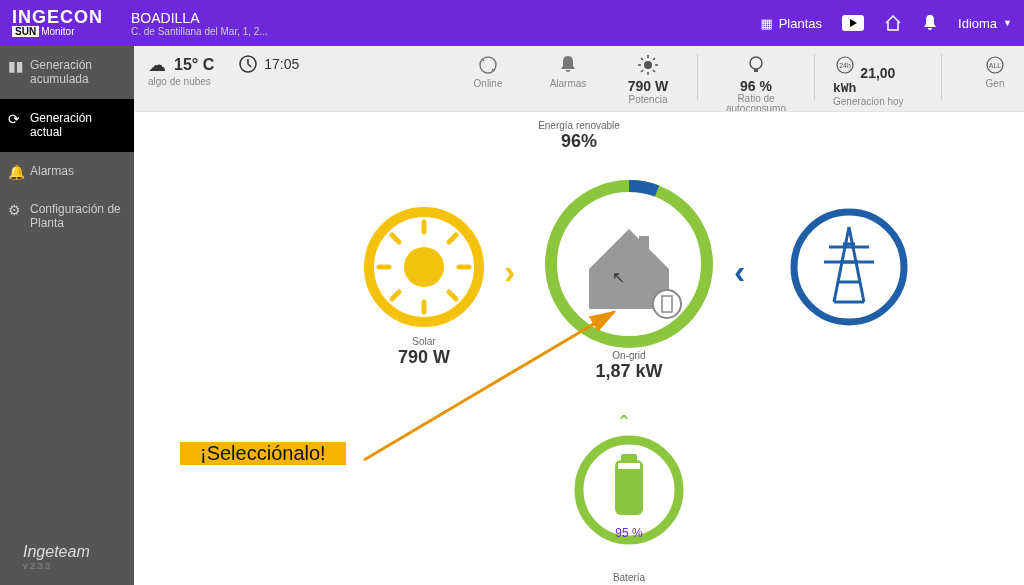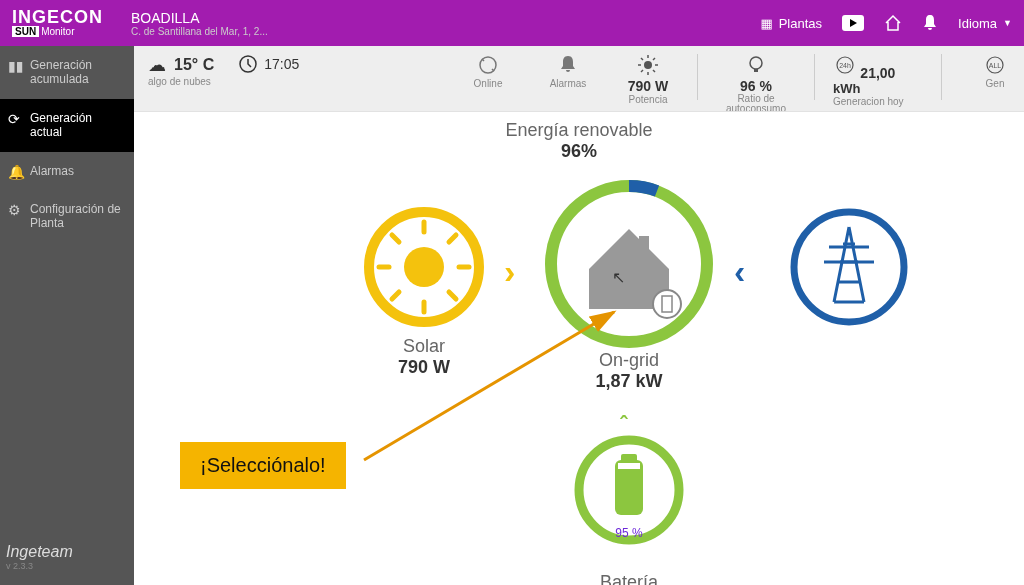--- a/index.html
+++ b/index.html
@@ -1,49 +1,49 @@
 <!DOCTYPE html>
 <html><head>
 <meta charset="utf-8">
 <style>
   * { box-sizing: border-box; margin: 0; padding: 0; }
   body { font-family: Arial, Helvetica, sans-serif; background: #fff; width: 1024px; height: 585px; overflow: hidden; position: relative; }
-  .topbar { background: #a21caf; color: #fff; height: 46px; display: flex; align-items: center; padding: 0 12px; }
+  .topbar { background: #6d28d9; color: #fff; height: 46px; display: flex; align-items: center; padding: 0 12px; }
   .brand { font-weight: bold; font-size: 18px; letter-spacing: 1px; line-height: 0.9; }
   .brand-sub { font-size: 10px; }
   .brand-sub .sun { background: #fff; color: #000; padding: 0 3px; margin-right: 2px; font-weight: bold;}
   .location { margin-left: 28px; font-size: 14px; }
   .loc-sub { font-size: 10px; color: #ccc; }
   .top-right { margin-left: auto; display: flex; align-items: center; gap: 20px; font-size: 13px; }
   .top-right .item { display: flex; align-items: center; gap: 6px; cursor: pointer; }
   .layout { display: flex; height: calc(585px - 46px); }
   .sidebar { width: 134px; background: #555; color: #ccc; display: flex; flex-direction: column; font-size: 12px; }
   .side-item { padding: 12px 10px 12px 30px; line-height: 1.2; position: relative; cursor: pointer; }
   .side-item.active { background: #000; color: #fff; }
   .side-item .si-icon { position: absolute; left: 8px; top: 12px; font-size: 14px; }
-  .footer-brand { margin-top: auto; padding: 14px 6px; font-style: italic; font-size: 16px; color: #ddd; }
+  .footer-brand { margin-top: auto; padding: 14px 23px; font-style: italic; font-size: 16px; color: #ddd; }
   .footer-ver { font-size: 9px; font-style: normal; color: #888; }
   .main { flex: 1; position: relative; background: #fff; }
   .statusbar { background: #eee; display: flex; align-items: flex-start; padding: 8px 14px; gap: 18px; font-size: 12px; color: #555; height: 66px; overflow: hidden; border-bottom: 1px solid #e2e2e2;}
   .st-weather { display: flex; flex-direction: column; }
   .st-weather .row1 { display:flex; align-items:center; gap:8px; }
   .st-label { font-size: 10px; color: #888; }
   .st-time { display:flex; align-items:center; gap:6px; margin-left: 6px; }
   .st-spacer { flex: 1; }
   .st-metric { text-align: center; min-width: 62px; }
   .st-metric .mic { display:block; margin: 0 auto 2px; }
   .st-metric .val { font-weight: bold; color: #333; font-size: 14px; }
-  .st-metric .unit { font-weight: bold; font-size: 13px; color:#333;}
+  .st-metric .unit { font-weight: bold; font-size: 13px; color:#333;font-family:Liberation Mono, monospace;}
   .st-divider { width:1px; background:#ccc; height: 46px; }
   .diagram { position: relative; width: 100%; height: calc(100% - 66px); }
-  .ring-title { text-align: center; color: #666; font-size: 18px; }
+  .ring-title { text-align: center; color: #666; font-size: 10px; }
   .ring-val { text-align:center; font-weight: bold; font-size: 18px; color: #333; }
   .dgroup { position: absolute; text-align: center; }
   .arrow-lr { position: absolute; font-size: 34px; font-weight: bold; }
-  .callout-box { position: absolute; background: #f5b400; color: #111; padding: 12px 20px; font-size: 20px; }
+  .callout-box { position: absolute; background: #f5b400; color: #111; padding: 0 20px; font-size: 20px; }
   svg .ring-solar { fill: none; stroke: #f4c20d; stroke-width: 10; }
   svg .ring-green { fill: none; stroke: #8cc63f; stroke-width: 12; }
   svg .ring-blue-arc { fill: none; stroke: #1f5fa8; stroke-width: 12; }
   svg .ring-grid { fill: none; stroke: #1f5fa8; stroke-width: 7; }
   svg .ring-batt { fill: none; stroke: #8cc63f; stroke-width: 9; }
   .annot-arrow { position: absolute; }
 </style>
 </head>
 <body>
 

